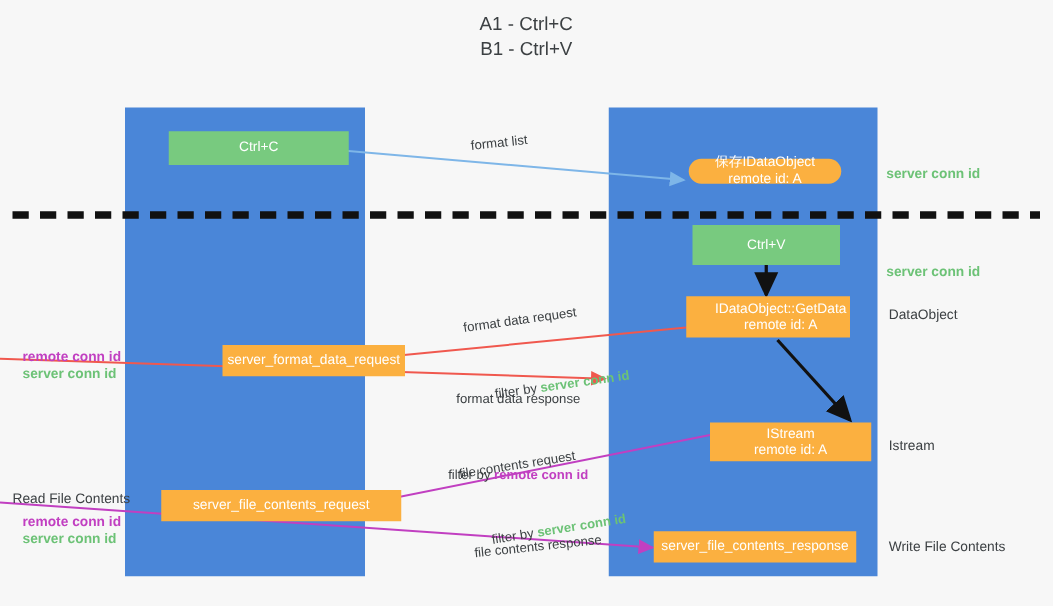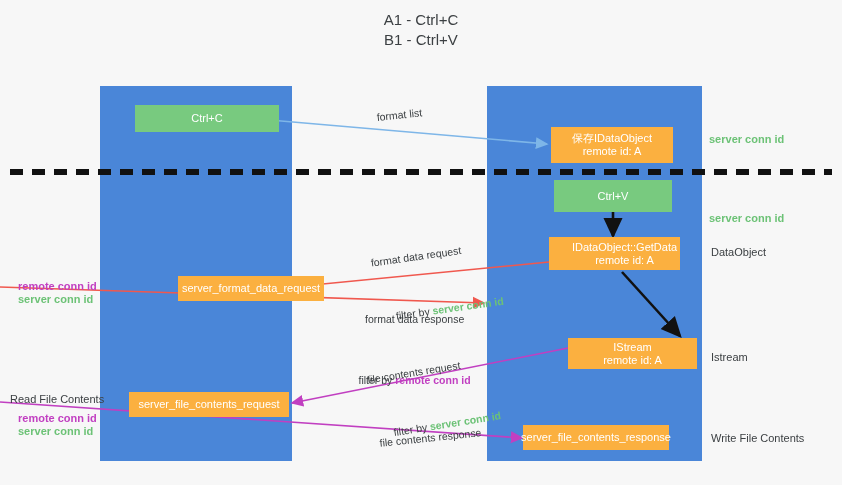--- a/index.html
+++ b/index.html
@@ -149,37 +149,37 @@
 
     <line x1="0" y1="287" x2="484" y2="303" stroke="#f0584e" stroke-width="1.6" marker-end="url(#ah-red)"></line>
 
     <line x1="568" y1="348" x2="292" y2="403" stroke="#c13fc1" stroke-width="1.6" marker-end="url(#ah-magenta)"></line>
 
     <line x1="0" y1="402" x2="522" y2="438" stroke="#c13fc1" stroke-width="1.6" marker-end="url(#ah-magenta)"></line>
   </svg>
 
   <div class="box green" style="left:135px; top:105px; width:144px; height:27px;">Ctrl+C</div>
 
-  <div class="box orange" style="left:551px; top:127px; width:122px; height:36px;">保存IDataObject
+  <div class="box orange" style="left:551px; top:127px; width:122px; height:20px;border-radius:15px;">保存IDataObject
 remote id: A</div>
 
   <div class="box green" style="left:554px; top:180px; width:118px; height:32px;text-align:center;">Ctrl+V</div>
 
   <div class="box orange" style="left:549px; top:237px; width:131px; height:33px;padding-left:24px;">IDataObject::GetData
 remote id: A</div>
 
   <div class="box orange" style="left:568px; top:338px; width:129px; height:31px;">IStream
 remote id: A</div>
 
   <div class="box orange" style="left:130px; top:276px; width:146px; height:25px;margin-left:48px;">server_format_data_request</div>
 
 
-  <div class="box orange" style="left:129px; top:392px; width:160px; height:25px;">server_file_contents_request</div>
-
-  <div class="box orange" style="left:523px; top:425px; width:146px; height:25px;">server_file_contents_response</div>
+  <div class="box orange" style="left:129px; top:392px; width:192px; height:25px;">server_file_contents_request</div>
+
+  <div class="box orange" style="left:523px; top:425px; width:162px; height:25px;">server_file_contents_response</div>
 
   <div class="edge-label rot-n6" style="left:376px; top:110px;">format list</div>
 
   <div class="edge-label rot-n8" style="left:366px; top:228px;">
     <div>format data request</div>
     <div>
       <span>filter by </span><span class="g">server conn id</span>
     </div>
   </div>
 

